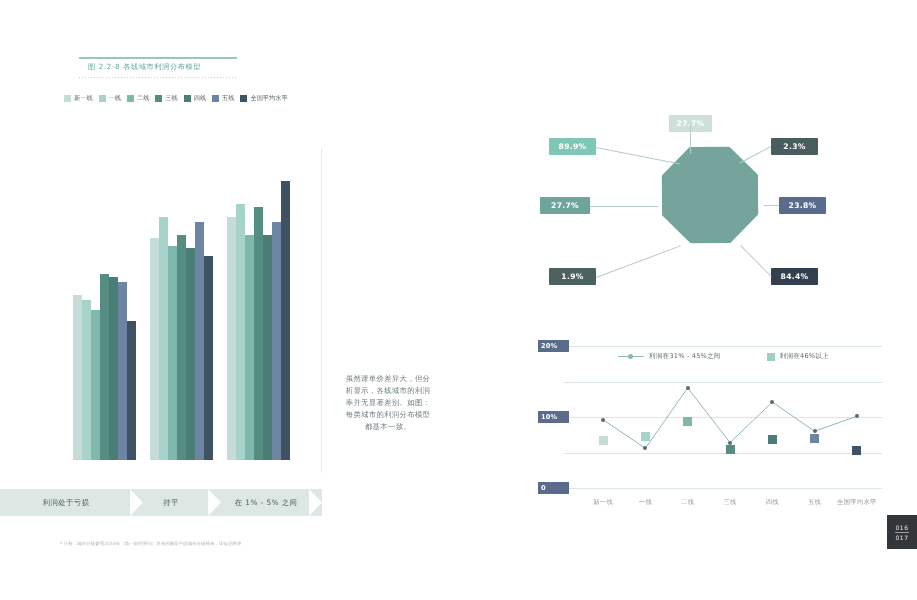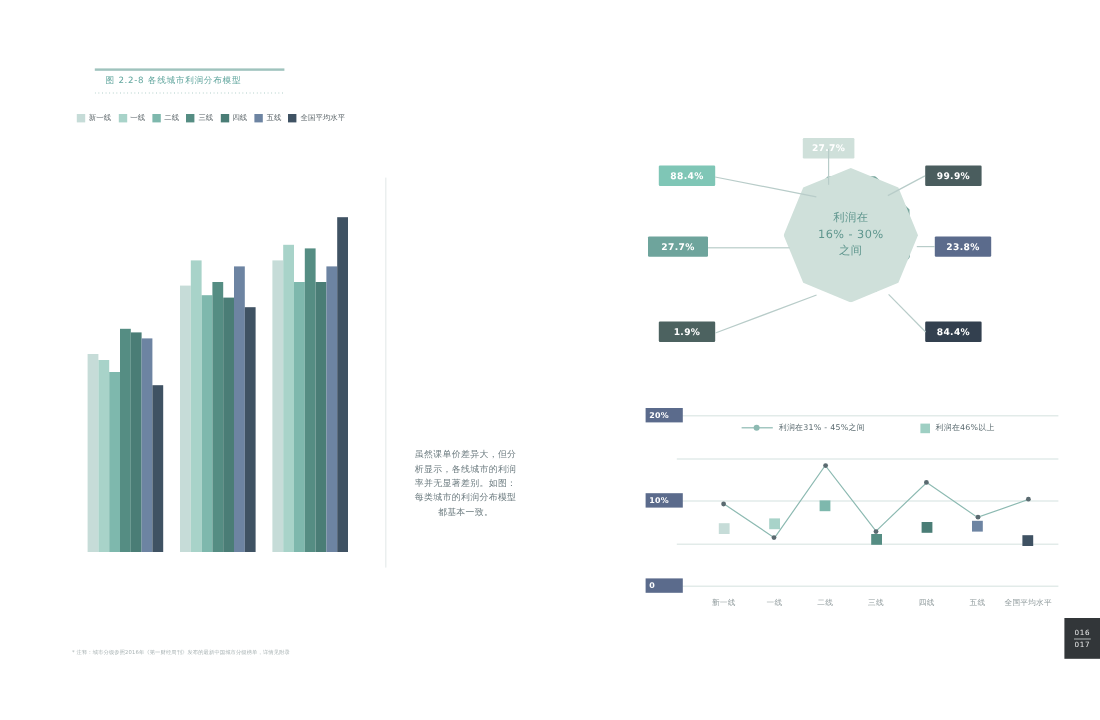--- a/index.html
+++ b/index.html
@@ -144,40 +144,47 @@
           <div class="bar" style="left: 9px; height: 255.75px; background: rgb(168, 211, 201);"></div>
           <div class="bar" style="left: 18px; height: 224.75px; background: rgb(126, 184, 173);"></div>
           <div class="bar" style="left: 27px; height: 253.167px; background: rgb(85, 141, 131);"></div>
           <div class="bar" style="left: 36px; height: 224.75px; background: rgb(74, 125, 118);"></div>
           <div class="bar" style="left: 45px; height: 237.667px; background: rgb(109, 132, 162);"></div>
           <div class="bar" style="left: 54px; height: 279px; background: rgb(63, 82, 99);"></div>
         </div>
       </div>
     <div class="bar-divider"></div>
 
+    <div class="ribbon-wrap" id="ribbon">
+        <div class="ribbon" style="left: 0px; width: 132px;">
+          <span>利润处于亏损</span>
+        </div>
+        <div class="ribbon" style="left: 132px; width: 78px;">
+          <span>持平</span>
+        </div>
+        <div class="ribbon" style="left: 210px; width: 112px;">
+          <span>在 1% - 5% 之间</span>
+        </div>
+        <div class="notch" style="left: 130px;"></div>
+        <div class="notch" style="left: 208px;"></div>
+        <div class="notch" style="left: 309px;"></div>
+      </div>
 
     <div class="footnote">* 注释：城市分级参照2016年《第一财经周刊》发布的最新中国城市分级榜单，详情见附录</div>
   </div>
 
   <div class="para">虽然课单价差异大，但分析显示，各线城市的利润率并无显著差别。如图：每类城市的利润分布模型都基本一致。</div>
 
   <div class="radial" id="radial">
     <div class="oct-back"></div>
-    <div class="oct-front">
-      <div class="ct" id="center-text">
-          <div>利润在</div>
-          <div>16% - 30%</div>
-          <div>之间</div>
-        </div>
-    </div>
   <div class="badge" style="left: 129px; top: 10px; width: 43px; background: rgb(207, 224, 218); color: rgb(255, 255, 255);">27.7%</div>
       <div class="leader" style="left: 150.5px; top: 18.5px; width: 29.5px; transform: rotate(90deg);"></div>
-      <div class="badge" style="left: 9px; top: 33px; width: 47px; background: rgb(127, 198, 182); color: rgb(255, 255, 255);">88.4%</div>
+      <div class="badge" style="left: 9px; top: 33px; width: 47px; background: rgb(127, 198, 182); color: rgb(255, 255, 255);">89.9%</div>
       <div class="leader" style="left: 56px; top: 41.5px; width: 85.6052px; transform: rotate(11.113deg);"></div>
-      <div class="badge" style="left: 231px; top: 33px; width: 47px; background: rgb(74, 93, 94); color: rgb(255, 255, 255);">99.9%</div>
+      <div class="badge" style="left: 231px; top: 33px; width: 47px; background: rgb(74, 93, 94); color: rgb(255, 255, 255);">2.3%</div>
       <div class="leader" style="left: 231px; top: 41.5px; width: 35.1177px; transform: rotate(151.975deg);"></div>
       <div class="badge" style="left: 0px; top: 92px; width: 50px; background: rgb(110, 164, 156); color: rgb(255, 255, 255);">27.7%</div>
       <div class="leader" style="left: 50px; top: 100.5px; width: 68px; transform: rotate(0deg);"></div>
       <div class="badge" style="left: 239px; top: 92px; width: 47px; background: rgb(91, 107, 140); color: rgb(255, 255, 255);">23.8%</div>
       <div class="leader" style="left: 239px; top: 100.5px; width: 15px; transform: rotate(180deg);"></div>
       <div class="badge" style="left: 9px; top: 163px; width: 47px; background: rgb(76, 98, 96); color: rgb(255, 255, 255);">1.9%</div>
       <div class="leader" style="left: 56px; top: 171.5px; width: 89.712px; transform: rotate(-20.556deg);"></div>
       <div class="badge" style="left: 231px; top: 163px; width: 47px; background: rgb(51, 64, 79); color: rgb(255, 255, 255);">84.4%</div>
       <div class="leader" style="left: 231px; top: 171.5px; width: 44.1956px; transform: rotate(-134.542deg);"></div>
     </div>

